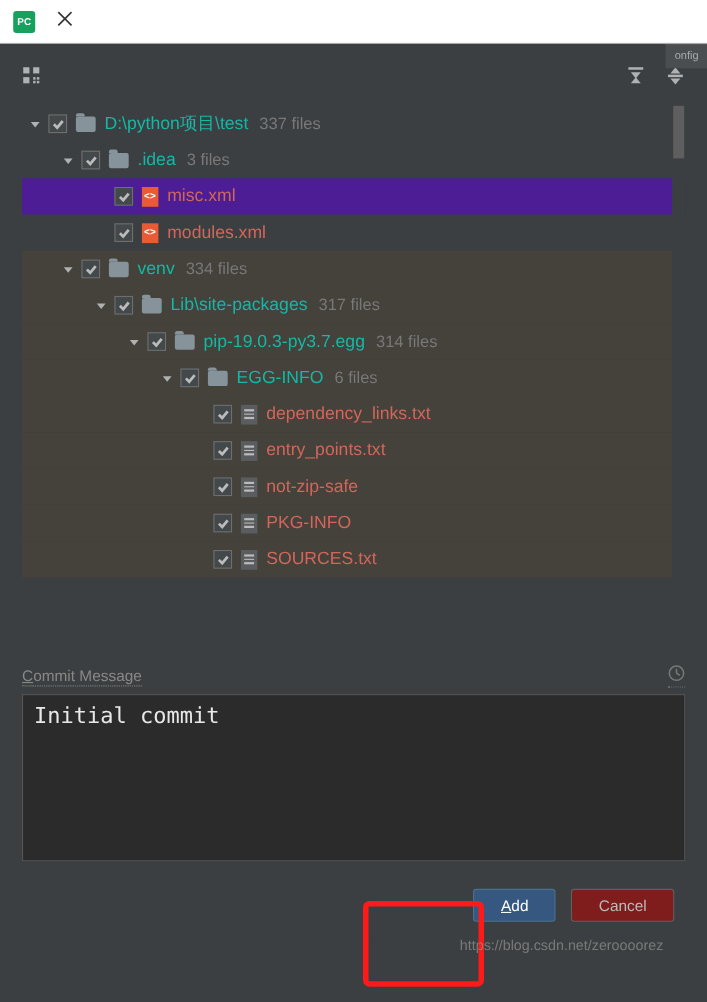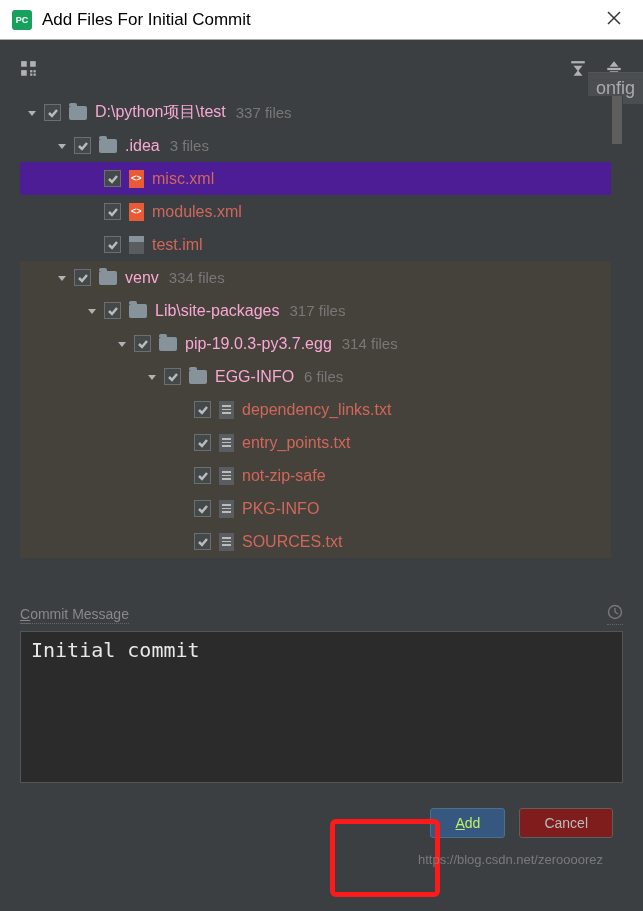--- a/index.html
+++ b/index.html
@@ -33,23 +33,22 @@
       justify-content: center;
       color: #fff;
       font-size: 9px;
       font-weight: bold;
     }
     .titlebar-title { font-size: 17px; color: #000; flex: 1; }
     .close-btn { font-size: 16px; padding: 4px 10px; cursor: pointer; color: #333; }
     .config-btn {
       position: absolute; top: 40px; right: 0;
       background: #4b4e50; color: #aaa;
-      padding: 5px 8px; font-size: 18px;
+      padding: 5px 8px; font-size: 10px;
       border-top: 1px solid #555;
-      margin-top: 32px;
     }
     .dialog-body { background: #3c3f41; padding: 20px 20px 0 20px; }
     .toolbar {
       display: flex; justify-content: space-between;
       align-items: center; margin-bottom: 15px;
     }
     .toolbar-icon { width: 18px; height: 18px; fill: #afb1b3; }
     .toolbar-right { display: flex; gap: 18px; }
     .tree-container {
       background: #3c3f41;
@@ -118,21 +117,21 @@
     }
     .file-icon.txt {
       background: #5a5d5f;
       display: flex;
       flex-direction: column;
       justify-content: center;
       gap: 2px;
       padding: 3px 3px;
     }
     .file-icon.txt div { height: 1.5px; background: #bbb; }
-    .node-label { color: #f9a8d4; }
+    .node-label { color: #14b8a6; }
     .node-label.unversioned { color: #d1675a; }
     .file-count { color: #787878; margin-left: 10px; font-size: 15px; }
     .scrollbar {
       position: absolute; right: 0; top: 0;
       width: 12px; height: 100%;
       background: #3c3f41;
     }
     .scrollbar-thumb {
       position: absolute; top: 0; left: 1px;
       width: 10px; height: 48px;
@@ -173,21 +172,21 @@
       border: 1px solid #5e6060;
       background: #7f1d1d;
       color: #bbb;
       font-size: 14px;
       cursor: pointer;
       border-radius: 3px;
     }
     .btn.primary {
       background: #365880;
       border-color: #4a708b;
-      color: #bef264;
+      color: #ffffff;
     }
     .btn .u { text-decoration: underline; }
     .highlight-box {
       position: absolute;
       border: 5px solid #ff1a1a;
       border-radius: 6px;
       pointer-events: none;
     }
     .watermark {
       position: absolute;
@@ -197,21 +196,20 @@
       font-size: 13px;
       opacity: 0.8;
       margin-left: 22px;
     }
   </style>
 </head>
 <body>
 
 <div class="titlebar">
   <div class="titlebar-icon">PC</div>
-  <div class="titlebar-title">Add Files For Initial Commit</div>
   <div class="close-btn">
     <svg width="14" height="14" viewBox="0 0 14 14">
         <line x1="1" y1="1" x2="13" y2="13" stroke="#333" stroke-width="1.5"></line>
         <line x1="13" y1="1" x2="1" y2="13" stroke="#333" stroke-width="1.5"></line>
       </svg>
   </div>
 </div>
 
 <div class="config-btn">onfig</div>
 
@@ -293,29 +291,20 @@
     <div class="tree-row" style="padding-left:84px">
       <span class="checkbox">
           <svg viewBox="0 0 12 12">
             <polyline points="2,6 5,9 10,3"></polyline>
           </svg>
         </span>
       <span class="file-icon xml"></span>
       <span class="node-label unversioned">modules.xml</span>
     </div>
 
-    <div class="tree-row" style="padding-left:84px">
-      <span class="checkbox">
-          <svg viewBox="0 0 12 12">
-            <polyline points="2,6 5,9 10,3"></polyline>
-          </svg>
-        </span>
-      <span class="file-icon iml"></span>
-      <span class="node-label unversioned">test.iml</span>
-    </div>
 
     <div class="tree-row odd" style="padding-left:36px">
       <span class="chevron">
           <svg width="10" height="10" viewBox="0 0 10 10">
             <path d="M1 3 L9 3 L5 8 Z"></path>
           </svg>
         </span>
       <span class="checkbox">
           <svg viewBox="0 0 12 12">
             <polyline points="2,6 5,9 10,3"></polyline>

